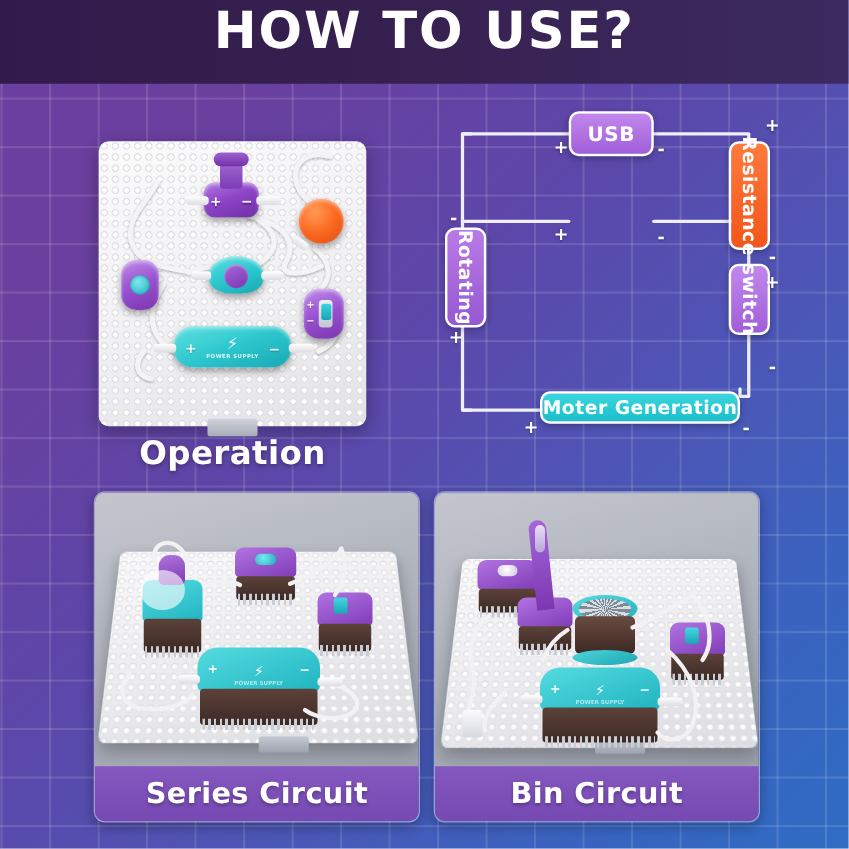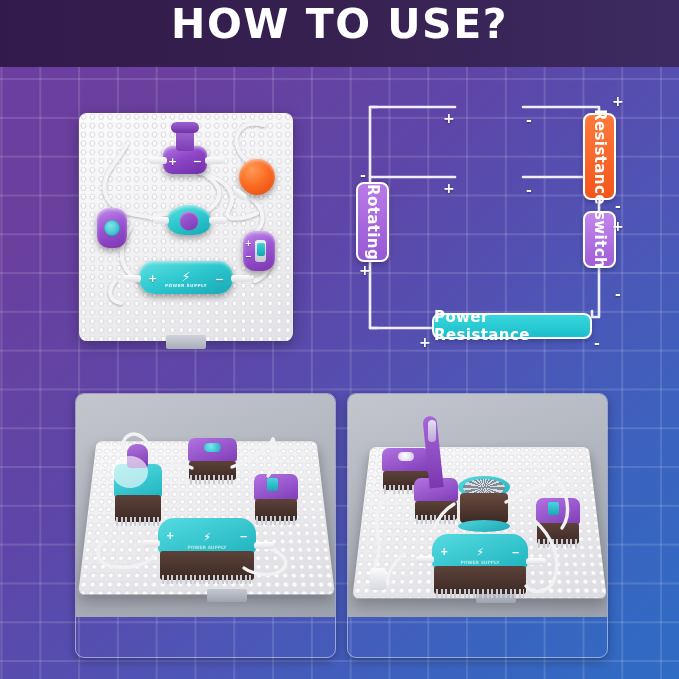--- a/index.html
+++ b/index.html
@@ -259,20 +259,21 @@
       <div class="mod-body teal" style="border-radius:15px;"></div>
       <span class="pm" style="left:9px; top:12px; font-size:11px;">+</span>
       <span class="pm" style="right:9px; top:13px; font-size:11px;">−</span>
       <span class="bolt">⚡</span>
       <span class="ps-label">POWER SUPPLY</span>
     </div>
     <div class="plug" style="left:44px; top:162px; width:18px;"></div>
     <div class="plug" style="left:152px; top:162px; width:20px;"></div>
   </div>
 
+  <div class="cap-top" style="left:79px; top:348px; width:214px;">Operation</div>
 
   <div id="diagram">
     <svg width="336" height="272" viewBox="0 0 336 272">
       <g stroke="#f0eef6" stroke-width="2.6" fill="none" stroke-linecap="round" stroke-linejoin="round">
 
         <path d="M34,27 L27,27 L27,248 L34,248"></path>
 
         <path d="M27,27 L112,27"></path>
 
         <path d="M180,27 L256,27 L256,36"></path>
@@ -283,39 +284,40 @@
 
         <path d="M256,118 L256,131"></path>
 
         <path d="M256,186 L256,237 L249,237 L249,231"></path>
 
         <path d="M27,248 L90,248"></path>
 
       </g>
     </svg>
 
+    <div class="dbox b-usb" style="left:112px; top:9px; width:68px; height:36px; font-size:16px;">USB</div>
     <span class="sign" style="left:100px; top:31px;">+</span>
     <span class="sign" style="left:183px; top:33px;">-</span>
 
     <span class="sign" style="left:100px; top:101px;">+</span>
     <span class="sign" style="left:183px; top:103px;">-</span>
 
     <div class="dbox b-res vert" style="left:240px; top:33px; width:33px; height:87px; font-size:15px;">Resistance</div>
     <span class="sign" style="left:269px; top:14px;">+</span>
     <span class="sign" style="left:272px; top:119px;">-</span>
 
     <div class="dbox b-switch vert" style="left:240px; top:131px; width:33px; height:57px; font-size:15px;">switch</div>
     <span class="sign" style="left:269px; top:139px;">+</span>
     <span class="sign" style="left:272px; top:207px;">-</span>
 
     <div class="dbox b-rot vert" style="left:13px; top:102px; width:33px; height:80px; font-size:15px;">Rotating</div>
     <span class="sign" style="left:17px; top:88px;">-</span>
     <span class="sign" style="left:16px; top:183px;">+</span>
 
-    <div class="dbox b-pow" style="left:89px; top:233px; width:160px; height:26px; font-size:15px;">Power Resistance</div>
+    <div class="dbox b-pow" style="left:89px; top:233px; width:160px; height:26px; font-size:15px;">Moter Generation</div>
     <span class="sign" style="left:76px; top:255px;">+</span>
     <span class="sign" style="left:251px; top:256px;">-</span>
   </div>
 
 
   <div class="card" style="left:75px; top:393px; width:261px; height:265px;">
     <div class="card-photo">
 
       <div class="board" style="left:12px; top:38px; width:237px; height:160px; transform:perspective(320px) rotateX(18deg);">
         <div class="studs"></div>
@@ -361,20 +363,21 @@
         <div class="pins"></div>
         <span style="position:absolute; left:8px; top:12px; color:#fff; font-size:10px; font-weight:900; z-index:8;">+</span>
         <span style="position:absolute; right:8px; top:13px; color:#fff; font-size:10px; font-weight:900; z-index:8;">−</span>
         <span style="position:absolute; left:50%; top:13px; transform:translateX(-50%); color:#fff; font-size:11px; z-index:8;">⚡</span>
         <span style="position:absolute; left:0; right:0; top:27px; text-align:center; color:rgba(255,255,255,.6); font-size:4.5px; font-weight:700; z-index:8;">POWER SUPPLY</span>
       </div>
       <div class="plug" style="left:66px; top:146px; width:18px;"></div>
       <div class="plug" style="left:178px; top:148px; width:20px;"></div>
     </div>
 
+    <div class="card-label">Series Circuit</div>
   </div>
 
   <div class="card" style="left:347px; top:393px; width:261px; height:265px;">
     <div class="card-photo">
 
       <div class="board" style="left:14px; top:44px; width:235px; height:158px; transform:perspective(320px) rotateX(18deg);">
         <div class="studs"></div>
       </div>
       <div class="board-tab" style="left:128px; bottom:14px; transform:none;"></div>
 
@@ -426,15 +429,16 @@
         <span style="position:absolute; left:8px; top:12px; color:#fff; font-size:10px; font-weight:900; z-index:8;">+</span>
         <span style="position:absolute; right:8px; top:13px; color:#fff; font-size:10px; font-weight:900; z-index:8;">−</span>
         <span style="position:absolute; left:50%; top:12px; transform:translateX(-50%); color:#fff; font-size:11px; z-index:8;">⚡</span>
         <span style="position:absolute; left:0; right:0; top:26px; text-align:center; color:rgba(255,255,255,.6); font-size:4.5px; font-weight:700; z-index:8;">POWER SUPPLY</span>
       </div>
       <div class="plug" style="left:68px; top:162px; width:18px;"></div>
       <div class="plug" style="left:178px; top:164px; width:20px;"></div>
       <div style="position:absolute; left:22px; top:174px; width:16px; height:22px; border-radius:3px; background:linear-gradient(180deg,#fbfbfd,#d7d9e0); z-index:7;"></div>
     </div>
 
+    <div class="card-label">Bin Circuit</div>
   </div>
 
 </div>
 
 </body></html>

